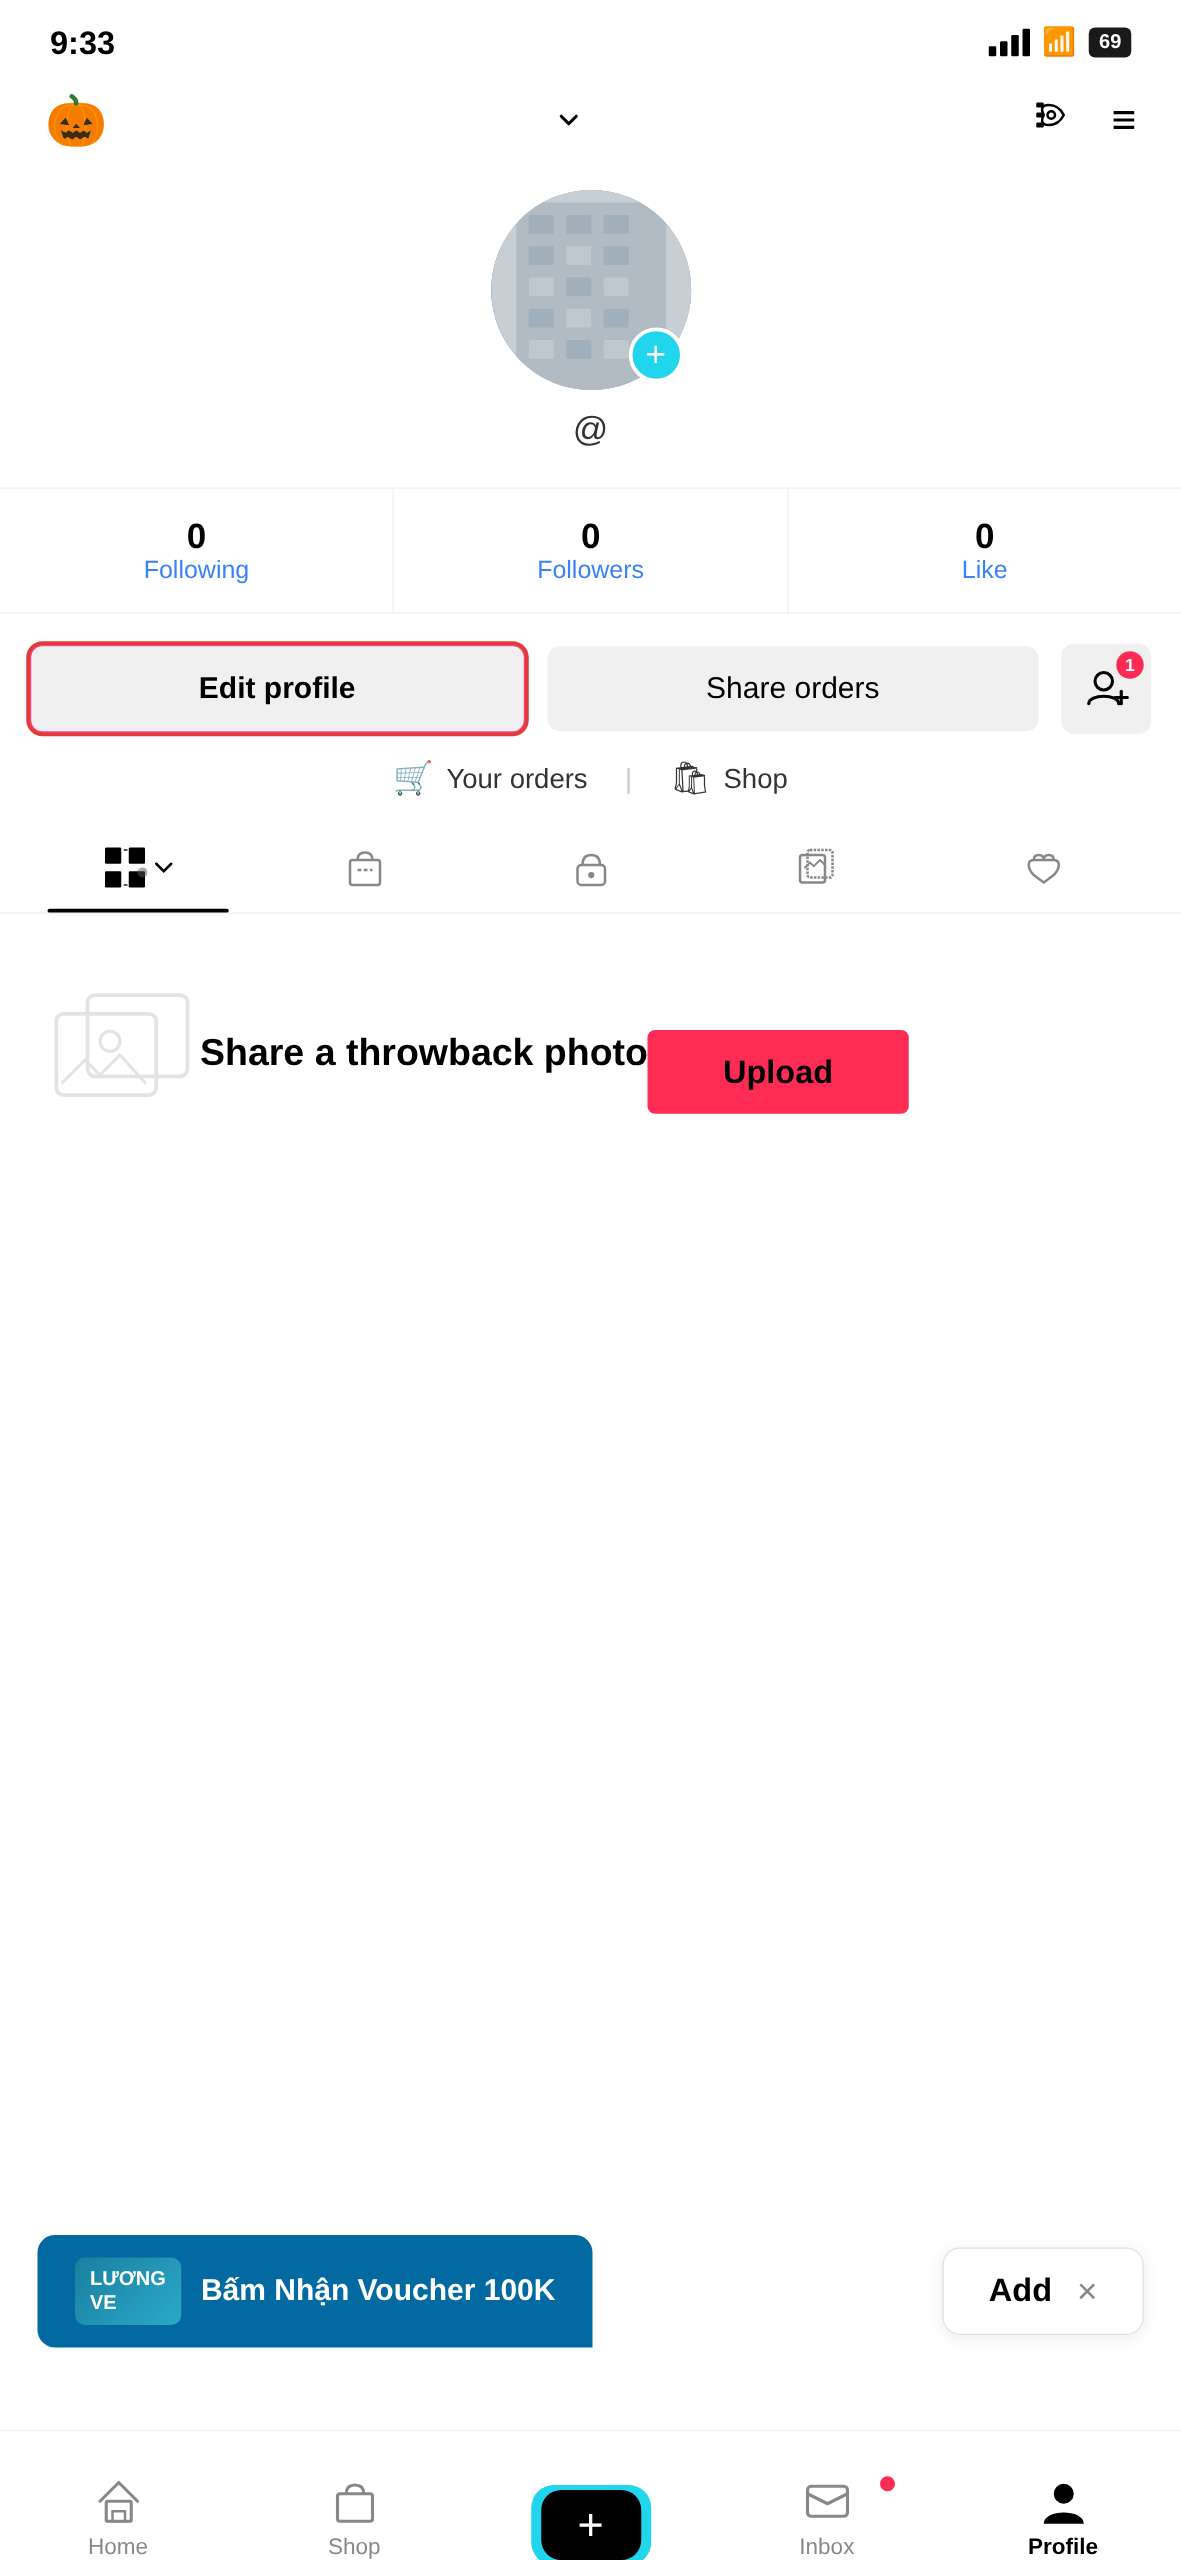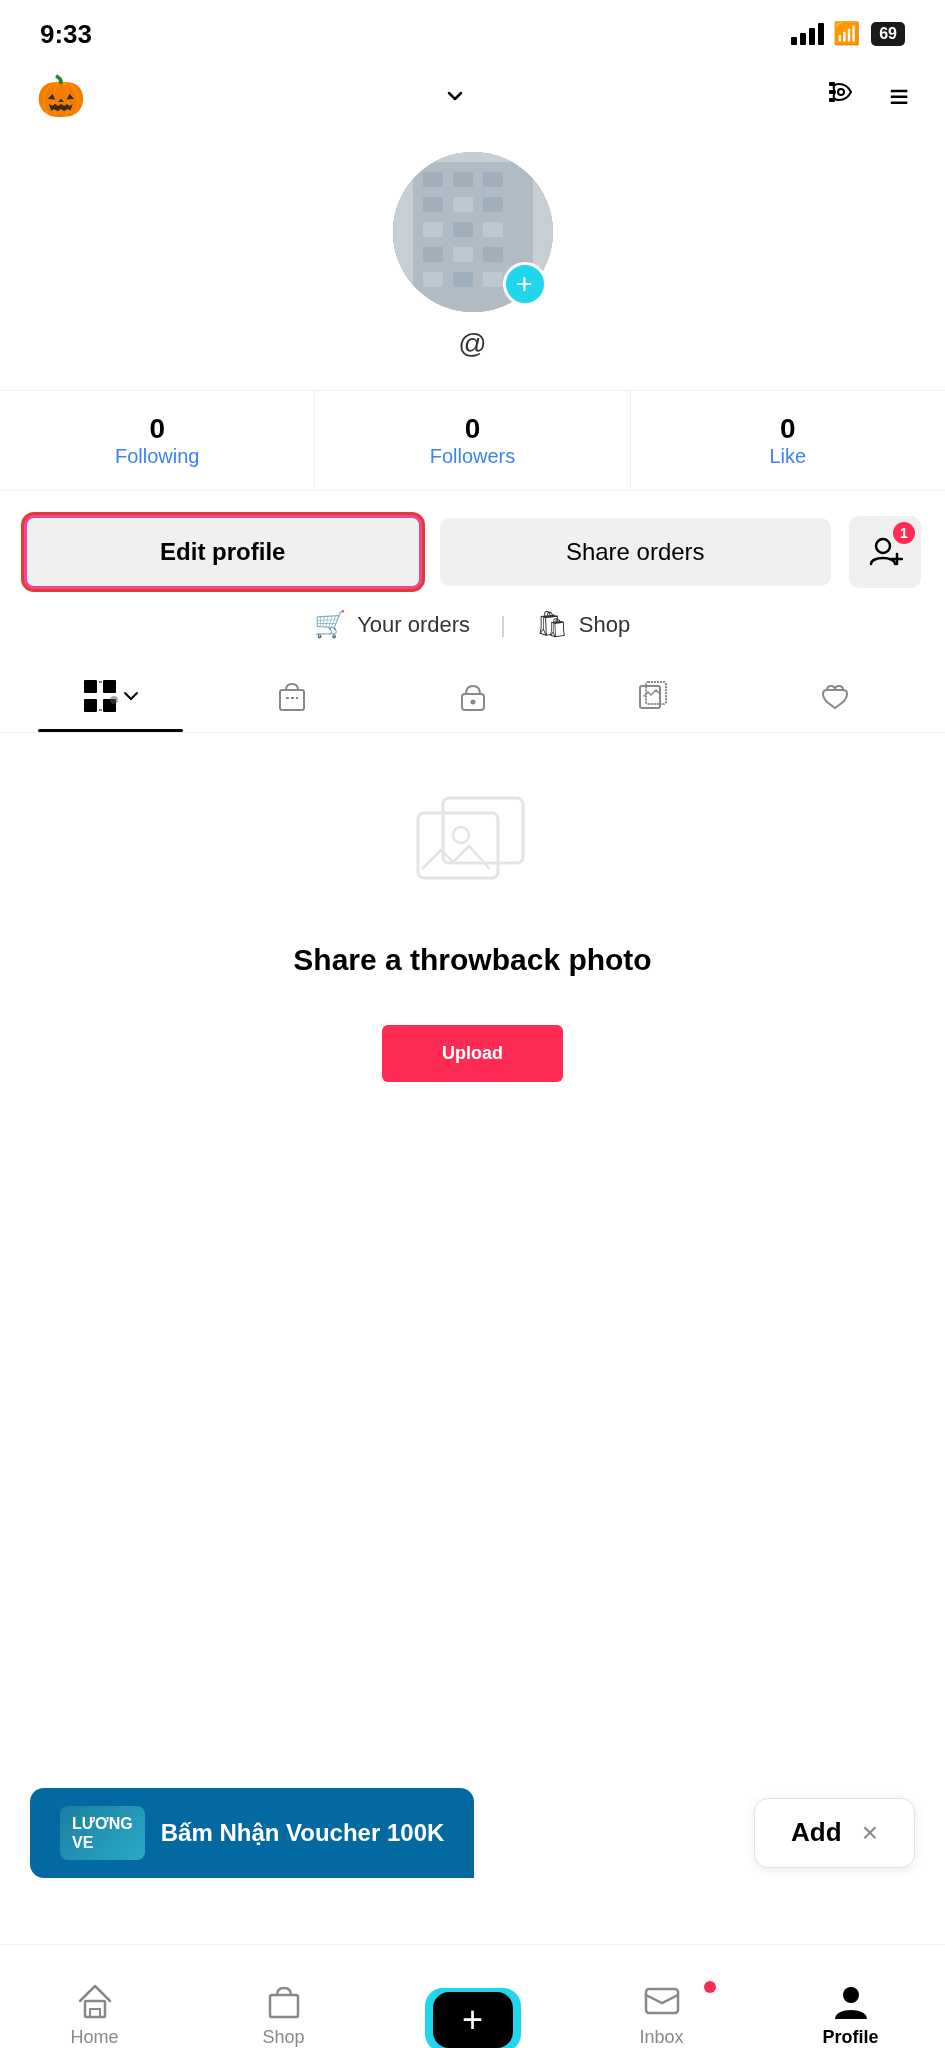--- a/index.html
+++ b/index.html
@@ -169,21 +169,21 @@
       align-items: center;
       justify-content: center;
       gap: 18px;
       padding: 0 24px;
       margin-bottom: 20px;
       width: 100%;
     }
     .btn-edit {
       flex: 1;
       background: #f0f0f0;
-      border: 3px solid #ec4899;
+      border: 1px solid #ec4899;
       border-radius: 10px;
       padding: 20px 0;
       font-size: 24px;
       font-weight: 600;
       color: #000;
       text-align: center;
       cursor: pointer;
       box-shadow: 0 0 0 3px #e53935;
     }
     .btn-share {
@@ -274,43 +274,42 @@
       left: 10%;
       width: 80%;
       height: 3px;
       background: #000;
       border-radius: 2px;
     }
 
     
     .main-content {
       display: flex;
-      flex-direction: column;
-      align-items: center;
-      justify-content: flex-end;
+      flex-direction: row;
+      align-items: center;
+      justify-content: flex-start;
       padding: 60px 40px 40px;
-      gap: 18px;
     }
     .throwback-icon {
       margin-bottom: 28px;
       opacity: 0.4;
     }
     .throwback-title {
       font-size: 30px;
       font-weight: 700;
       color: #000;
       margin-bottom: 30px;
     }
     .upload-btn {
       background: #fe2c55;
-      color: #ffffff;
+      color: #000000;
       border: none;
       border-radius: 6px;
       padding: 18px 60px;
-      font-size: 18px;
+      font-size: 26px;
       font-weight: 600;
       cursor: pointer;
     }
 
     
     .phone-banner {
       position: fixed;
       bottom: 160px;
       left: 0;
       right: 0;

